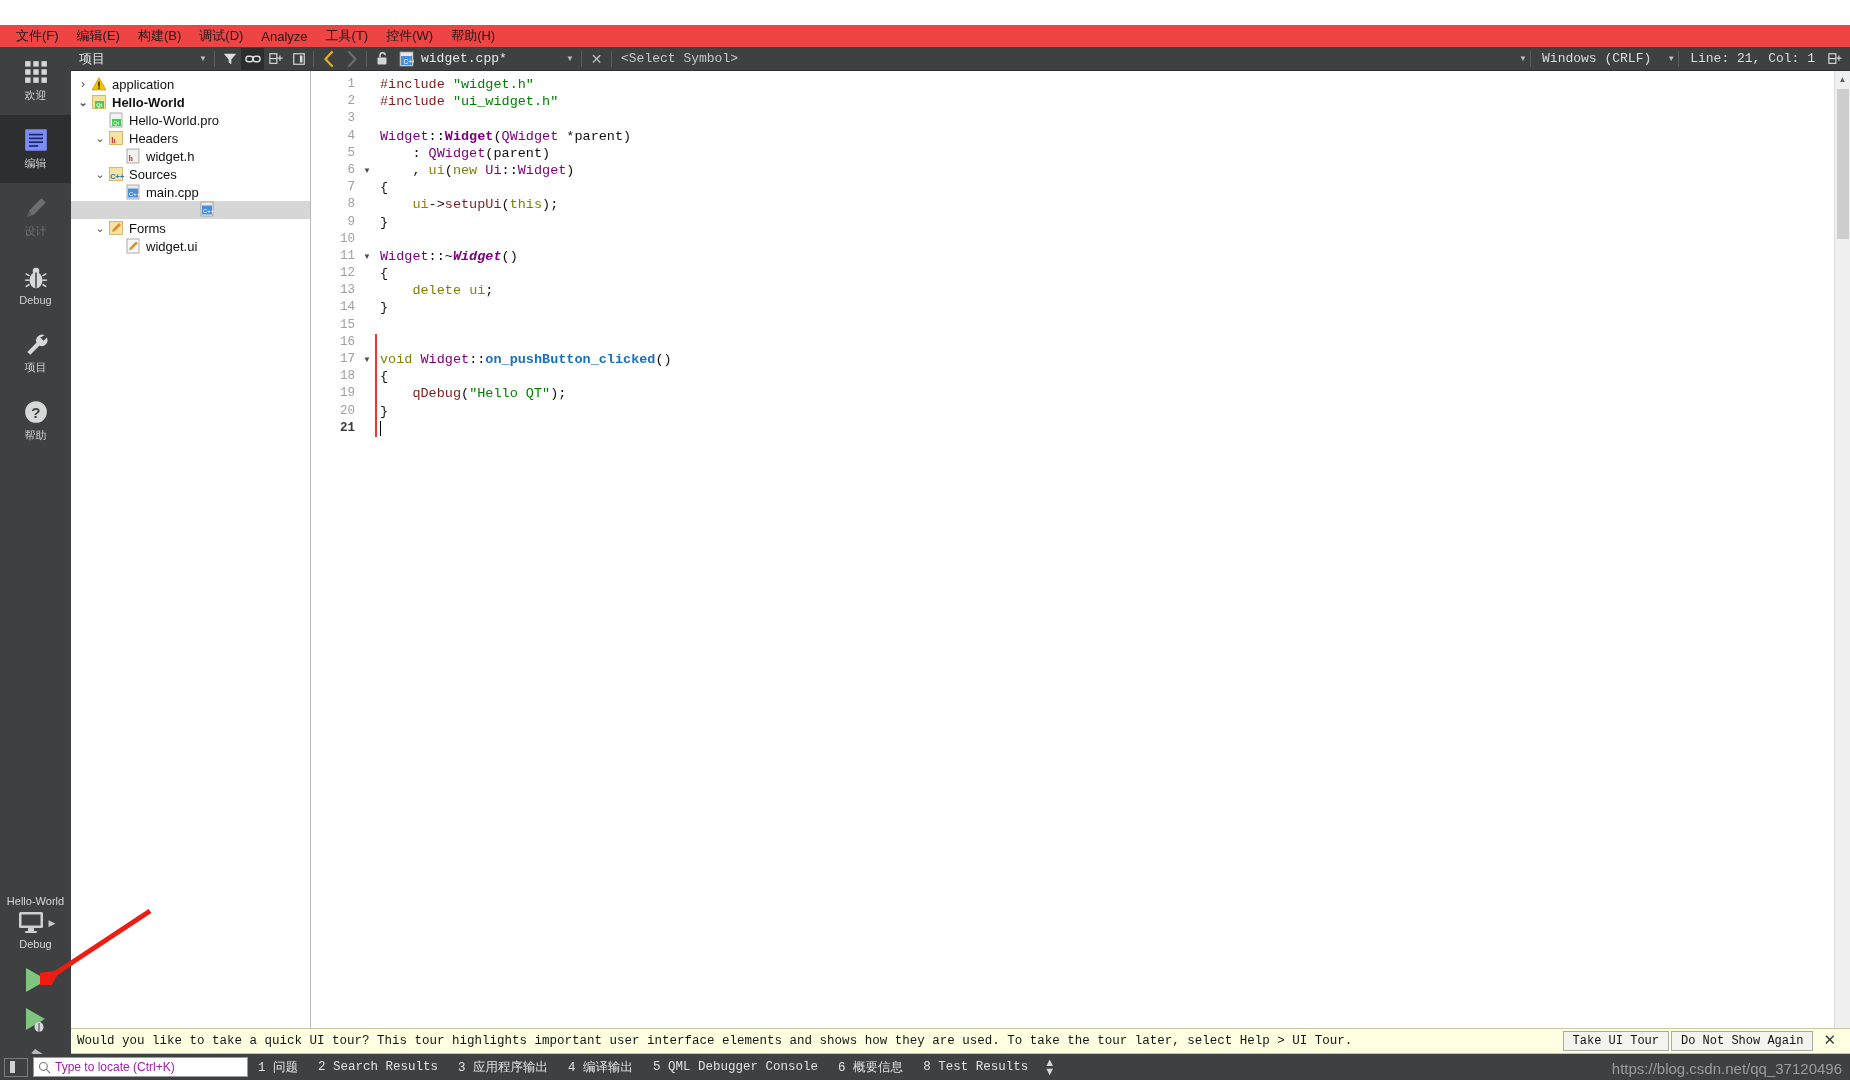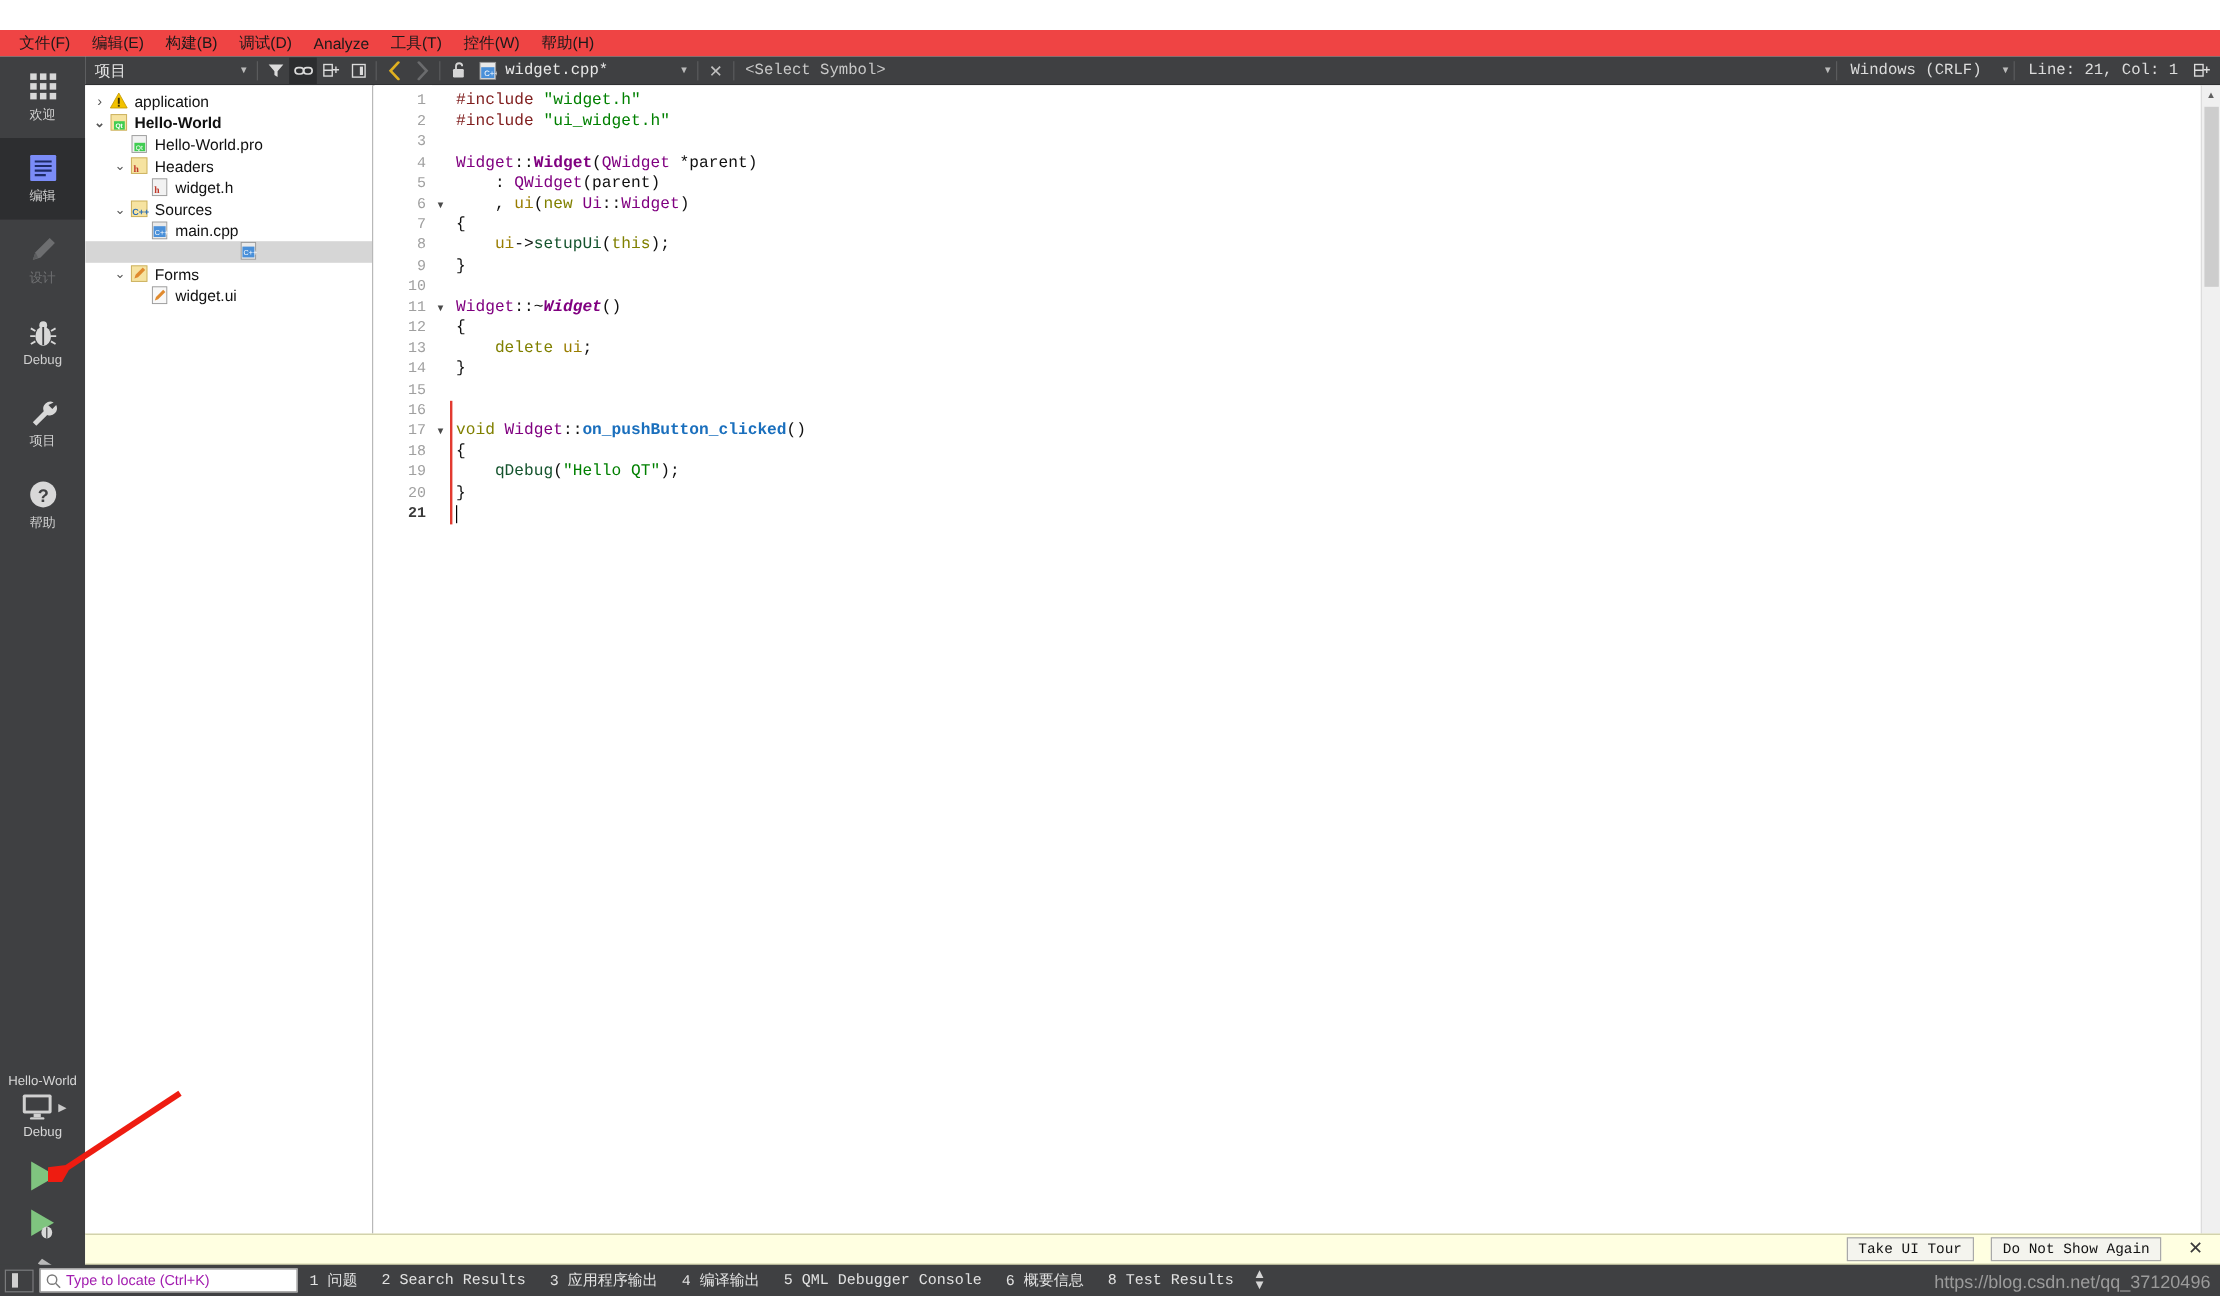--- a/index.html
+++ b/index.html
@@ -159,21 +159,21 @@
   .caret-bar {
     position: absolute; width: 1px; height: 15px; background: #000;
   }
   
   .t-pre   { color: #7f1d1d; }
   .t-str   { color: #008000; }
   .t-type  { color: #800080; font-weight: bold; }
   .t-typen { color: #800080; }
   .t-kw    { color: #808000; }
   .t-fn    { color: #1a6fbd; font-weight: bold; }
-  .t-fn2   { color: #14532d; }
+  .t-fn2   { color: #7f1d1d; }
   .t-var   { color: #9a7d00; }
   .t-plain { color: #101010; }
   .t-italic{ color: #800080; font-weight: bold; font-style: italic; }
 
   
   .vscroll {
     position: absolute; right: 0; top: 71px; width: 16px; height: 957px;
     background: #f0f0f0; border-left: 1px solid #dcdcdc;
   }
   .vscroll .arrowbox {
@@ -188,21 +188,21 @@
   
   .banner {
     position: absolute; left: 71px; bottom: 26px; width: 1779px; height: 26px;
     background: #ffffe1; border-top: 1px solid #c8c8a0; border-bottom: 1px solid #c8c8a0;
     display: flex; align-items: center; padding: 0 6px;
   }
   .banner-text {
     font-size: 12.5px; color: #151515;
     font-family: "Liberation Mono", monospace;
   }
-  .banner-right { margin-left: auto; display: flex; align-items: flex-start; gap: 14px; }
+  .banner-right { margin-left: auto; display: flex; align-items: flex-start; gap: 2px; }
   .bnbtn {
     border: 1px solid #a9a9a9; background: #f4f4ee;
     font-size: 12px; color: #101010; padding: 2px 9px;
     font-family: "Liberation Mono", monospace;
   }
   .bnclose { font-size: 15px; color: #3a3a3a; padding: 0 8px; }
 
   
   .statusbar {
     position: absolute; left: 0; bottom: 0; width: 1850px; height: 26px;
@@ -588,20 +588,21 @@
     <div class="code" id="code-host" style="padding-top: 5px;"><div class="cl"><span class="t-pre">#include </span><span class="t-str">"widget.h"</span></div><div class="cl"><span class="t-pre">#include </span><span class="t-str">"ui_widget.h"</span></div><div class="cl">&nbsp;</div><div class="cl"><span class="t-typen">Widget</span><span class="t-plain">::</span><span class="t-type">Widget</span><span class="t-plain">(</span><span class="t-typen">QWidget</span><span class="t-plain"> *parent)</span></div><div class="cl"><span class="t-plain">    : </span><span class="t-typen">QWidget</span><span class="t-plain">(parent)</span></div><div class="cl"><span class="t-plain">    , </span><span class="t-var">ui</span><span class="t-plain">(</span><span class="t-kw">new</span><span class="t-plain"> </span><span class="t-typen">Ui</span><span class="t-plain">::</span><span class="t-typen">Widget</span><span class="t-plain">)</span></div><div class="cl"><span class="t-plain">{</span></div><div class="cl"><span class="t-plain">    </span><span class="t-var">ui</span><span class="t-plain">-&gt;</span><span class="t-fn2">setupUi</span><span class="t-plain">(</span><span class="t-kw">this</span><span class="t-plain">);</span></div><div class="cl"><span class="t-plain">}</span></div><div class="cl">&nbsp;</div><div class="cl"><span class="t-typen">Widget</span><span class="t-plain">::~</span><span class="t-italic">Widget</span><span class="t-plain">()</span></div><div class="cl"><span class="t-plain">{</span></div><div class="cl"><span class="t-plain">    </span><span class="t-kw">delete</span><span class="t-plain"> </span><span class="t-var">ui</span><span class="t-plain">;</span></div><div class="cl"><span class="t-plain">}</span></div><div class="cl">&nbsp;</div><div class="cl">&nbsp;</div><div class="cl"><span class="t-kw">void</span><span class="t-plain"> </span><span class="t-typen">Widget</span><span class="t-plain">::</span><span class="t-fn">on_pushButton_clicked</span><span class="t-plain">()</span></div><div class="cl"><span class="t-plain">{</span></div><div class="cl"><span class="t-plain">    </span><span class="t-fn2">qDebug</span><span class="t-plain">(</span><span class="t-str">"Hello QT"</span><span class="t-plain">);</span></div><div class="cl"><span class="t-plain">}</span></div><div class="cl">&nbsp;</div></div>
     <div class="caret-bar" id="textcaret" style="left: 68px; top: 350px;"></div>
   </div>
 
   <div class="vscroll">
     <div class="arrowbox">▲</div>
     <div class="vthumb"></div>
   </div>
 
   <div class="banner">
+    <div class="banner-text">Would you like to take a quick UI tour? This tour highlights important user interface elements and shows how they are used. To take the tour later, select Help &gt; UI Tour.</div>
     <div class="banner-right">
       <button class="bnbtn">Take UI Tour</button>
       <button class="bnbtn">Do Not Show Again</button>
       <div class="bnclose">✕</div>
     </div>
   </div>
 
   <div class="statusbar">
     <div class="sb-toggle">
         <i></i>

